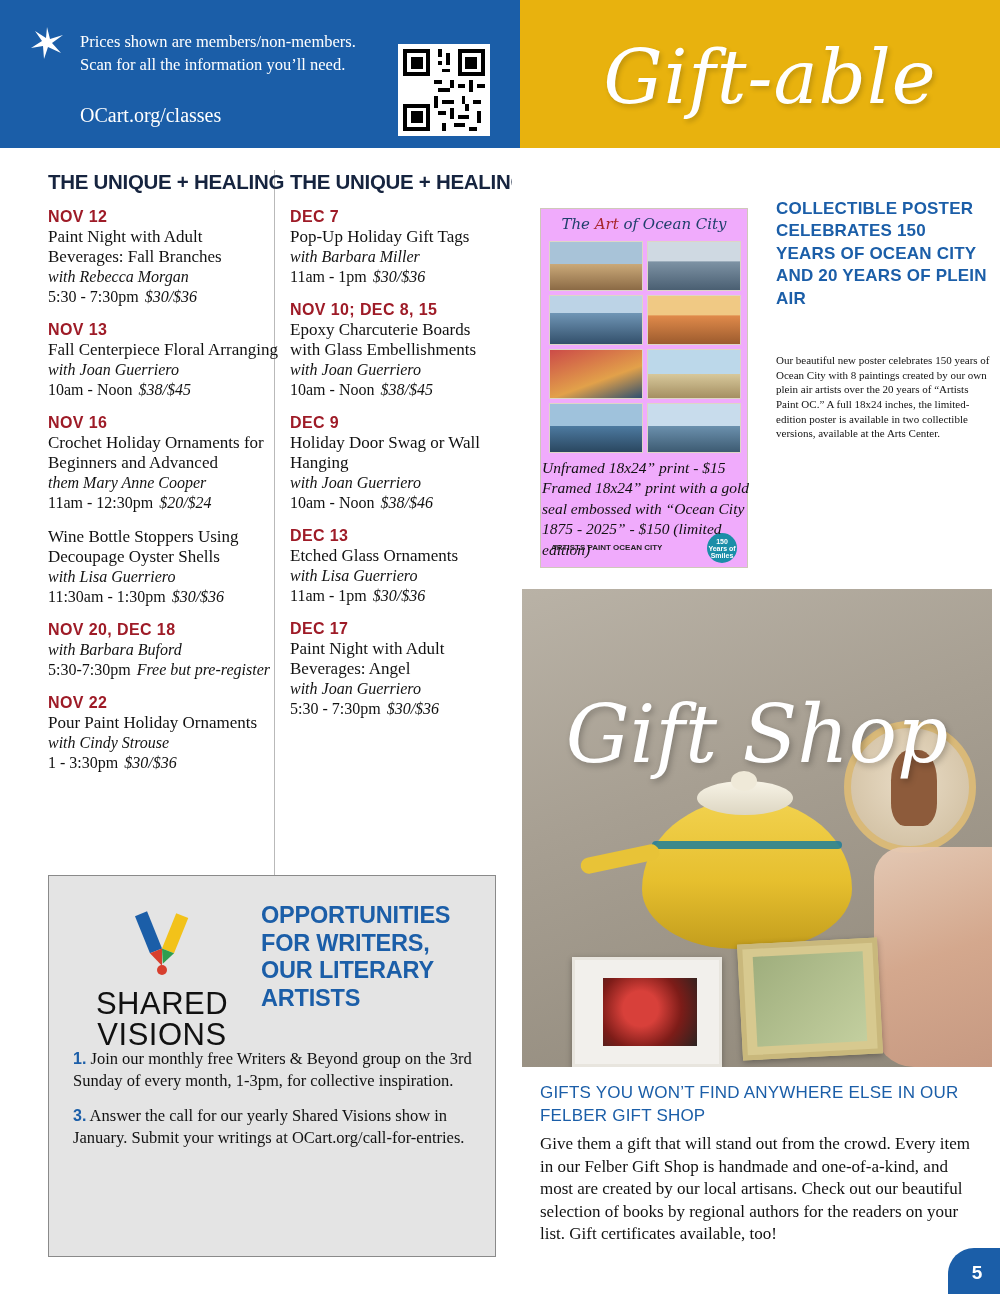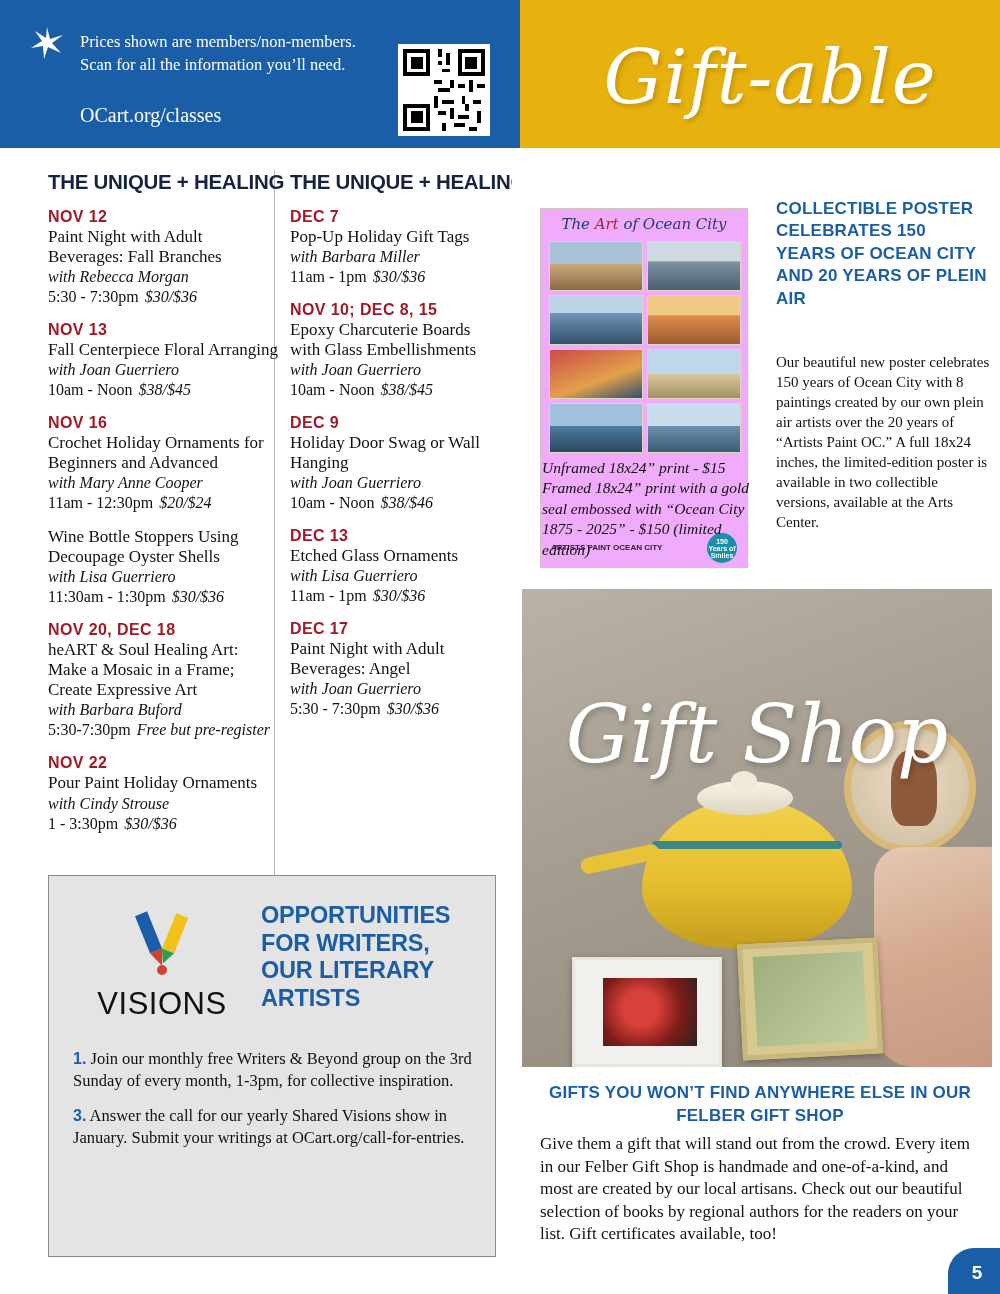--- a/index.html
+++ b/index.html
@@ -160,21 +160,21 @@
     font-size: 15.5px; font-style: italic; line-height: 1.32; color: #111;
   }
 
   .coll-head {
     position: absolute; left: 264px; top: 50px; width: 212px;
     font-family: "Liberation Sans", sans-serif; font-weight: bold;
     font-size: 17px; line-height: 1.32; color: #1b5ea8; letter-spacing: 0.2px;
   }
   .coll-body {
     position: absolute; left: 264px; top: 205px; width: 216px;
-    font-size: 15px; line-height: 1.33; color: #111; font-family: Liberation Serif, serif;
+    font-size: 11px; line-height: 1.33; color: #111; font-family: Liberation Serif, serif;
   }
 
   .giftshop-photo {
     position: absolute; left: 10px; top: 441px; width: 470px; height: 478px;
     background: linear-gradient(160deg,#b9b2a6 0%,#a79f92 40%,#8f8779 100%);
     overflow: hidden;
   }
   .gs-script {
     position: absolute; left: 10px; top: 55px; width: 450px;
     font-family: "DejaVu Serif", serif; font-style: italic;
@@ -232,22 +232,22 @@
   }
   .scarf {
     position: absolute; left: 352px; top: 258px; width: 120px; height: 220px;
     background: linear-gradient(160deg,#e7cbb6,#d7a98e 50%,#c99a82);
     border-radius: 30px 0 0 40px;
     opacity: .95;
   }
 
   .gs-head {
     position: absolute; left: 28px; top: 934px; width: 440px;
-    font-family: "Liberation Sans", sans-serif; font-weight: bold;
-    font-size: 17px; line-height: 1.35; color: #1b5ea8; letter-spacing: 0.2px; text-align: center;
+    font-family: "Liberation Sans", sans-serif; font-weight: normal;
+    font-size: 17px; line-height: 1.35; color: #1b5ea8; letter-spacing: 0.2px;
   }
   .gs-body {
     position: absolute; left: 28px; top: 985px; width: 442px;
     font-size: 17px; line-height: 1.33; color: #111;
   }
 
   .page-num {
     position: absolute; right: 0; bottom: 0; width: 52px; height: 46px;
     background: #1b5ea8; color: #fff;
     border-radius: 26px 0 0 0;
@@ -343,33 +343,32 @@
       <div class="cls">
         <div class="cls-date">NOV 13</div>
         <div class="cls-name">Fall Centerpiece Floral Arranging</div>
         <div class="cls-with">with Joan Guerriero</div>
         <div class="cls-time"><span>10am - Noon</span><span class="price">$38/$45</span></div>
       </div>
 
       <div class="cls">
         <div class="cls-date">NOV 16</div>
         <div class="cls-name">Crochet Holiday Ornaments for Beginners and Advanced</div>
-        <div class="cls-with">with Mary Anne Cooper</div>
+        <div class="cls-with">them Mary Anne Cooper</div>
         <div class="cls-time"><span>11am - 12:30pm</span><span class="price">$20/$24</span></div>
       </div>
 
       <div class="cls">
         <div class="cls-name">Wine Bottle Stoppers Using Decoupage Oyster Shells</div>
         <div class="cls-with">with Lisa Guerriero</div>
         <div class="cls-time"><span>11:30am - 1:30pm</span><span class="price">$30/$36</span></div>
       </div>
 
       <div class="cls">
         <div class="cls-date">NOV 20, DEC 18</div>
-        <div class="cls-name">heART &amp; Soul Healing Art: Make a Mosaic in a Frame; Create Expressive Art</div>
         <div class="cls-with">with Barbara Buford</div>
         <div class="cls-time"><span>5:30-7:30pm</span><span class="free" style="padding-left:6px">Free but pre-register</span></div>
       </div>
 
       <div class="cls">
         <div class="cls-date">NOV 22</div>
         <div class="cls-name">Pour Paint Holiday Ornaments</div>
         <div class="cls-with">with Cindy Strouse</div>
         <div class="cls-time"><span>1 - 3:30pm</span><span class="price">$30/$36</span></div>
       </div>
@@ -421,20 +420,21 @@
             <rect x="30" y="4" width="13" height="40" fill="#1b5ea8"></rect>
             <polygon points="30,44 43,44 36.5,60" fill="#d73f2e"></polygon>
           </g>
           <g transform="rotate(22 45 39)">
             <rect x="47" y="6" width="13" height="38" fill="#f2c21a"></rect>
             <polygon points="47,44 60,44 53.5,58" fill="#2f9e4f"></polygon>
           </g>
           <circle cx="45" cy="66" r="5" fill="#d73f2e"></circle>
         </svg>
         <div class="sv-logo-text">
+          <div>SHARED</div>
           <div>VISIONS</div>
         </div>
       </div>
       <div class="sv-head">OPPORTUNITIES FOR WRITERS, OUR LITERARY ARTISTS</div>
       <div class="sv-items">
         <div class="sv-item">
           <span class="sv-num">1.</span>
           <span>Join our monthly free Writers &amp; Beyond group on the 3rd Sunday of every month, 1-3pm,  for collective inspiration.</span>
         </div>
         <div class="sv-item">

